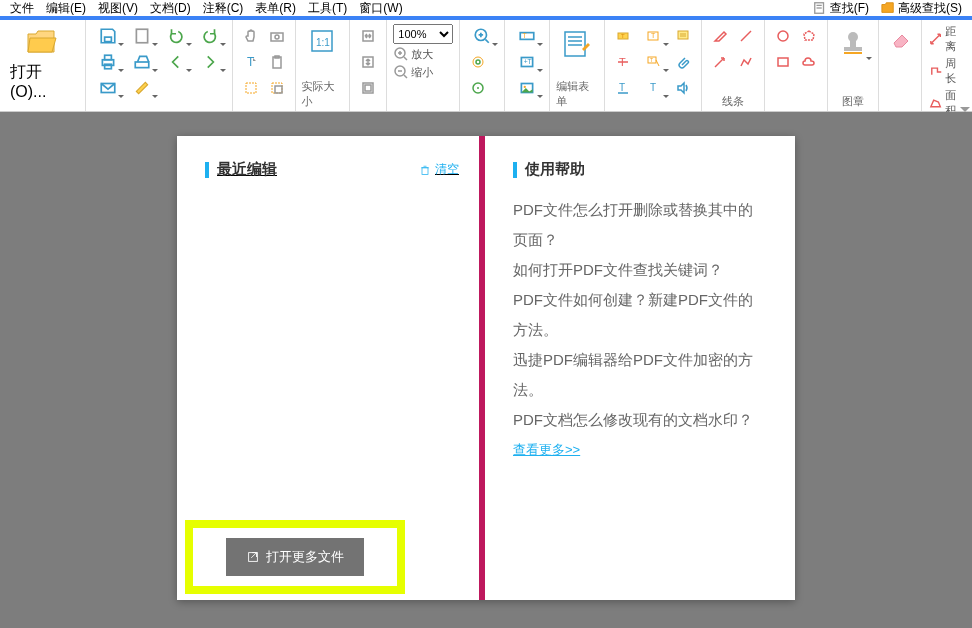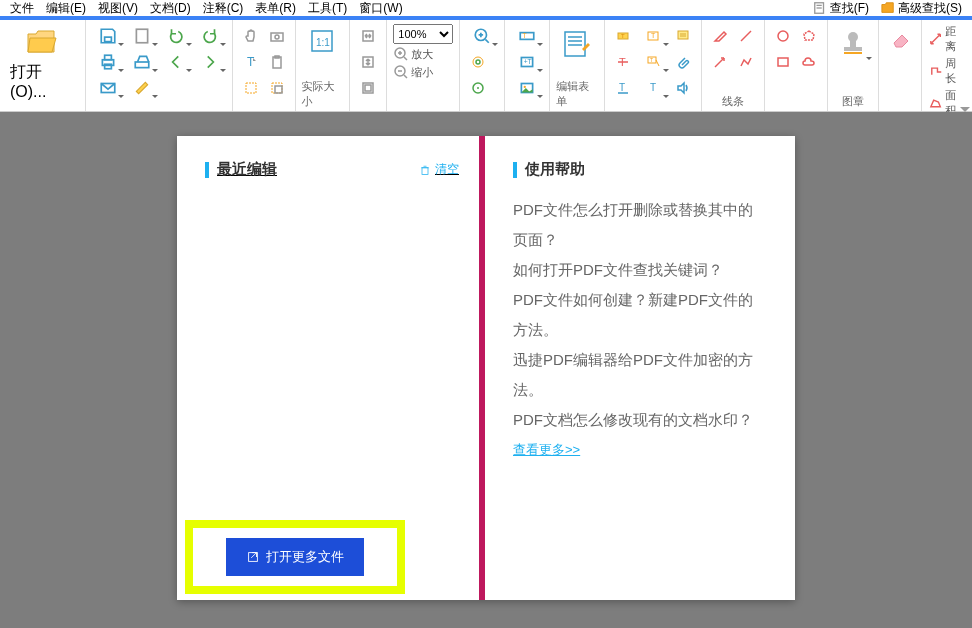--- a/index.html
+++ b/index.html
@@ -39,21 +39,21 @@
 .section-header { display:flex; align-items:center; margin-bottom:16px; }
 .section-mark { width:4px; height:16px; background:#1eb0f0; margin-right:8px; }
 .section-title { font-size:15px; font-weight:bold; color:#333; }
 .clear-link { margin-left:auto; color:#1eb0f0; font-size:12px; display:flex; align-items:center; gap:4px; cursor:pointer; }
 
 .help-list { list-style:none; }
 .help-list li { font-size:15px; color:#666; line-height:30px; cursor:pointer; }
 .more-link { color:#1eb0f0; cursor:pointer; font-size:13px; line-height:30px; }
 
 .open-more-highlight { position:absolute; left:-20px; bottom:6px; width:220px; height:74px; border:8px solid #e6ff00; display:flex; align-items:center; justify-content:center; }
-.open-more-btn { background:#1d4ed8; color:#fff; border:none; padding:10px 20px; font-size:13px; cursor:pointer; display:flex; align-items:center; gap:6px; }
+.open-more-btn { background:#737373; color:#fff; border:none; padding:10px 20px; font-size:13px; cursor:pointer; display:flex; align-items:center; gap:6px; }
 
 .icon-gray { stroke:#999; fill:none; stroke-width:1.5; }
 .icon-blue { stroke:#3a9ac9; fill:none; stroke-width:1.5; }
 .icon-green { stroke:#4ca64c; fill:none; stroke-width:1.5; }
 .icon-orange { fill:#f5a623; stroke:#d98c10; }
 .icon-red { stroke:#e85d5d; fill:none; stroke-width:1.5; }
 </style>
 </head>
 <body>
 

